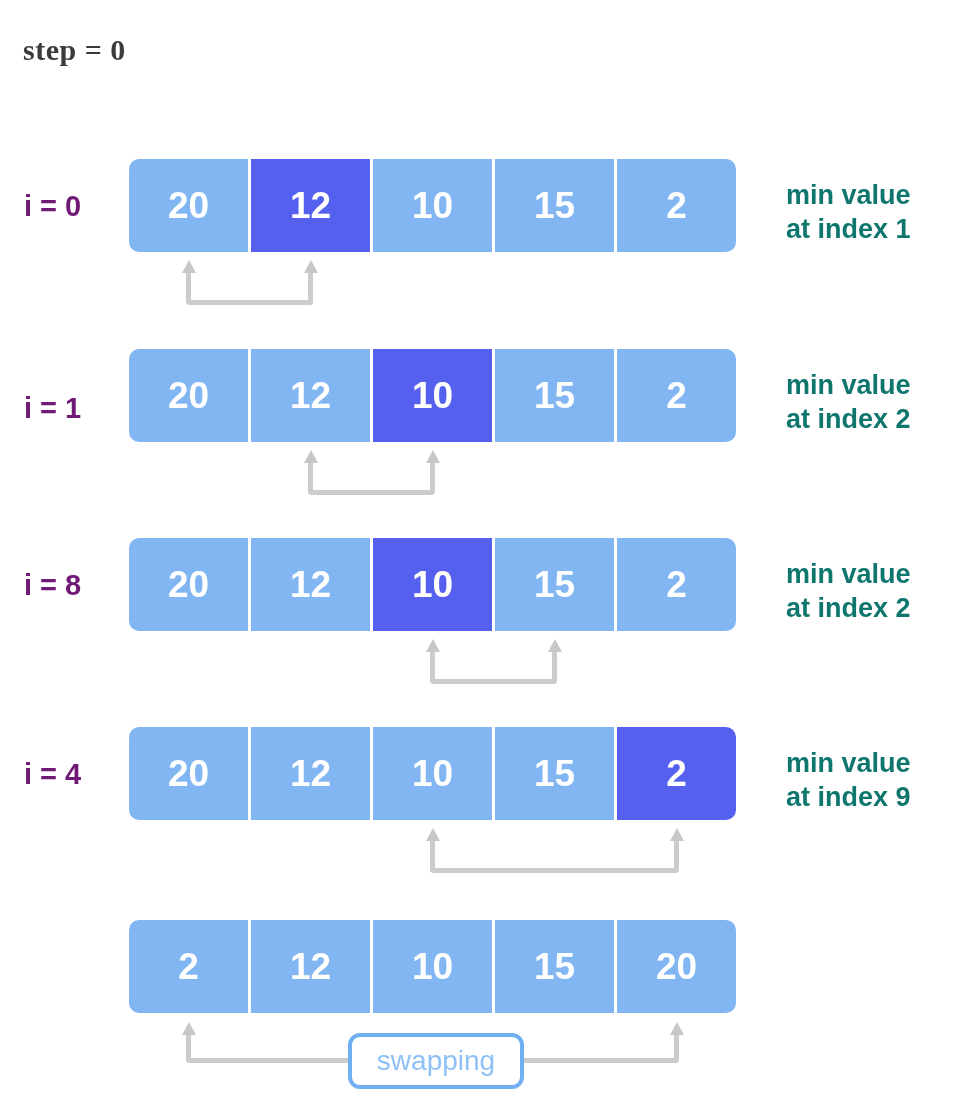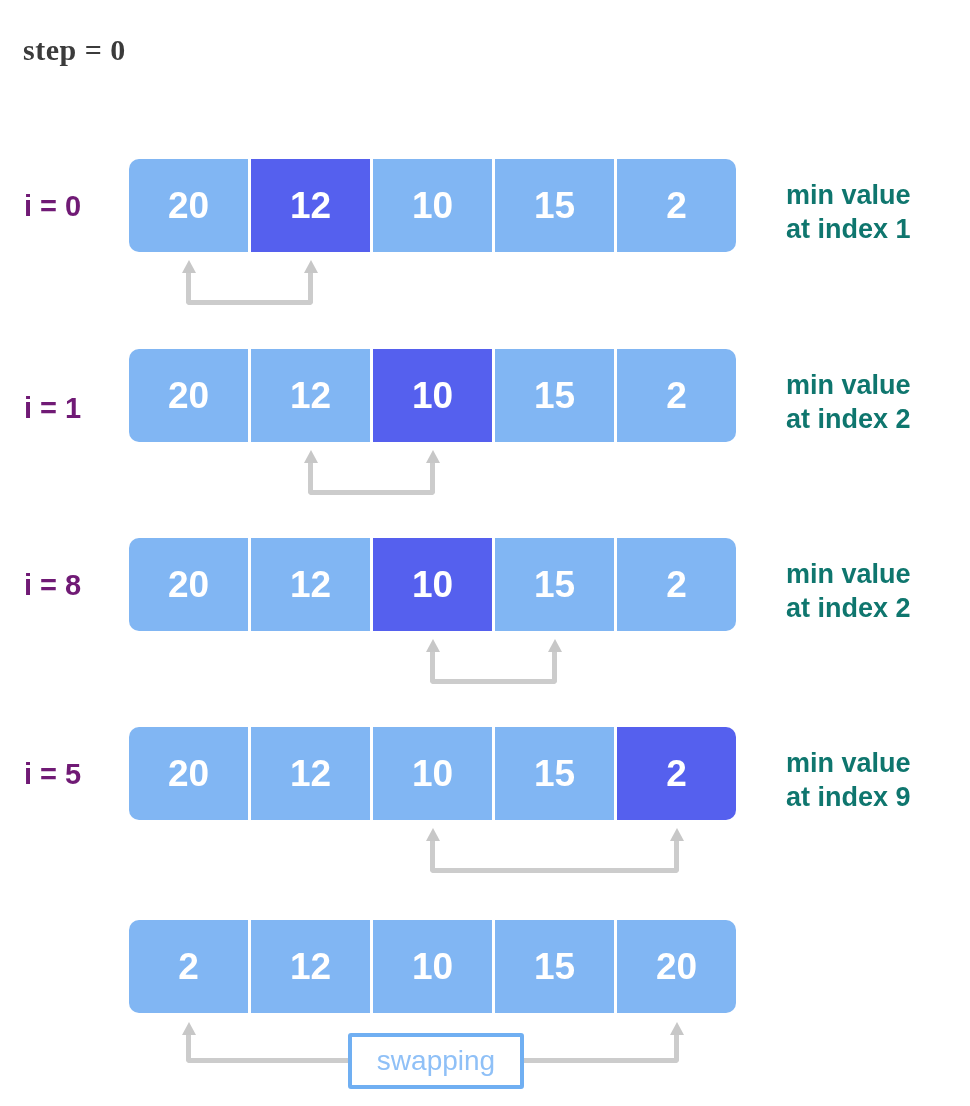--- a/index.html
+++ b/index.html
@@ -24,21 +24,21 @@
   .arrow { position:absolute; height:34px;
            border-left:5px solid #cccccc; border-right:5px solid #cccccc; border-bottom:5px solid #cccccc;
            border-radius:0 0 4px 4px; }
   .ah { position:absolute; top:-11px; width:0; height:0;
         border-left:7px solid transparent; border-right:7px solid transparent;
         border-bottom:13px solid #c7c7c7; }
   .ah.l { left:-9.5px; }
   .ah.r { right:-9.5px; }
 
   .swap-box { position:absolute; left:348px; top:1033px; width:176px; height:56px;
-              background:#ffffff; border:4px solid #70AFF2; border-radius:3px; z-index:2;
+              background:#ffffff; border:4px solid #70AFF2; border-radius:12px; z-index:2;
               display:flex; align-items:center; justify-content:center;
               font-size:28px; color:#8FC0F7; }
 </style>
 </head>
 <body>
 
 <div class="page">
 
   <div class="title">step = 0</div>
 
@@ -86,21 +86,21 @@
   </div>
   <div class="note" style="top:557px">
     <div>min value</div>
     <div>at index 2</div>
   </div>
   <div class="arrow" style="top: 650px; left: 430px; width: 127px;">
     <span class="ah l"></span>
     <span class="ah r"></span>
   </div>
 
-  <div class="row-label" style="top:758px">i = 5</div>
+  <div class="row-label" style="top:758px">i = 4</div>
   <div class="array" style="top:727px">
     <div class="cell">20</div>
     <div class="cell">12</div>
     <div class="cell">10</div>
     <div class="cell">15</div>
     <div class="cell highlight">2</div>
   </div>
   <div class="note" style="top:746px">
     <div>min value</div>
     <div>at index 9</div>

